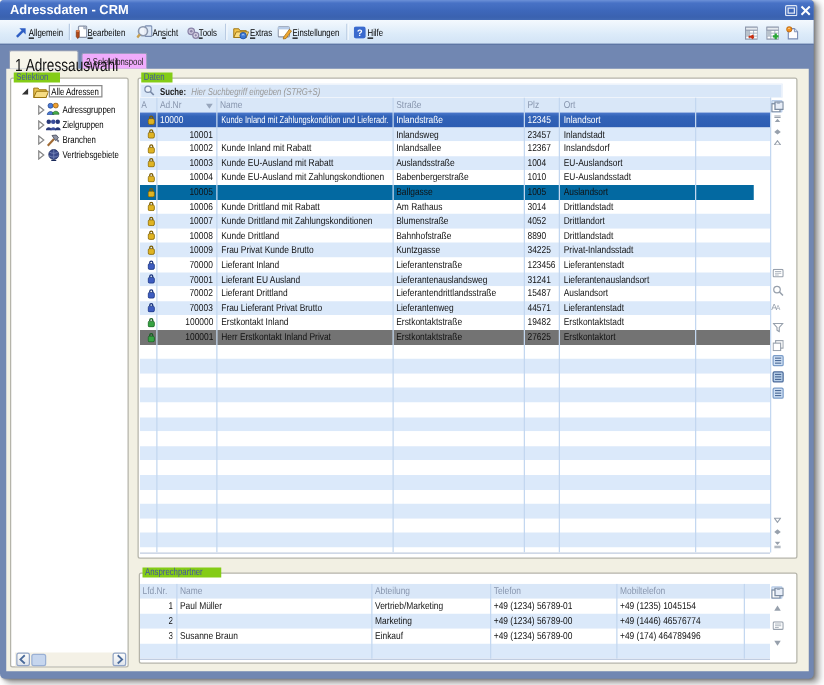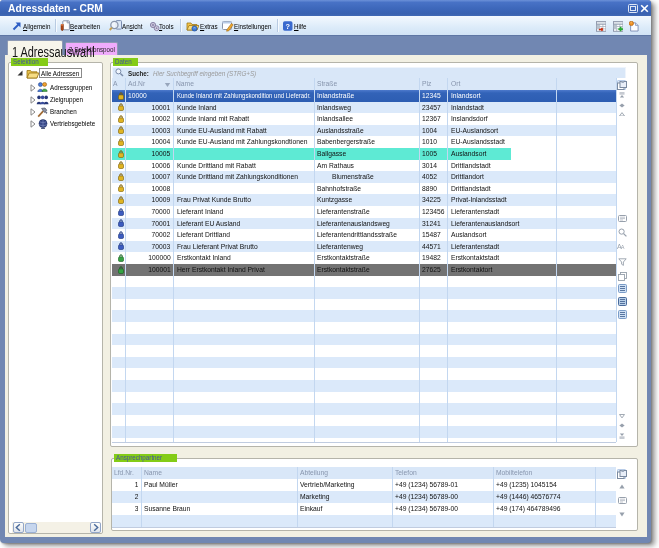--- a/index.html
+++ b/index.html
@@ -190,21 +190,20 @@
 <span class="cell" style="left:205px;top:0;width:103px;color:#fff;line-height:11.6px"><span class="d">Inlandstraße</span></span>
 <span class="cell" style="left:310px;top:0;width:26px;color:#fff;line-height:11.6px"><span class="d">12345</span></span>
 <span class="cell" style="left:338.5px;top:0;width:106px;color:#fff;line-height:11.6px"><span class="d">Inlandsort</span></span>
 </div>
 <div class="a" style="left:0;top:23.6px;width:504.4px;height:11.6px;background:#dbe9fa">
 <svg style="position:absolute;left:5.5px;top:1.6px" width="6" height="8" viewBox="0 0 6 8">
           <path d="M1.8 2.9 V2 A1.2 1.2 0 0 1 4.2 2 V2.9" fill="none" stroke="#7a5c00" stroke-width="1"></path>
           <rect x="0.5" y="2.9" width="5" height="4.6" rx="1.2" fill="#e0b422" stroke="#7a5c00" stroke-width="0.6"></rect>
         </svg>
 <span class="cell" style="left:14px;top:0;width:44.5px;text-align:right;color:#111;line-height:11.6px"><span class="dr">10001</span></span>
-<span class="cell" style="left:64.5px;top:0;width:138.5px;color:#111;line-height:11.6px"><span class="d" style="">Kunde Inland</span></span>
 <span class="cell" style="left:205px;top:0;width:103px;color:#111;line-height:11.6px"><span class="d">Inlandsweg</span></span>
 <span class="cell" style="left:310px;top:0;width:26px;color:#111;line-height:11.6px"><span class="d">23457</span></span>
 <span class="cell" style="left:338.5px;top:0;width:106px;color:#111;line-height:11.6px"><span class="d">Inlandstadt</span></span>
 </div>
 <div class="a" style="left:0;top:35.2px;width:504.4px;height:11.6px;background:#fff">
 <svg style="position:absolute;left:5.5px;top:1.6px" width="6" height="8" viewBox="0 0 6 8">
           <path d="M1.8 2.9 V2 A1.2 1.2 0 0 1 4.2 2 V2.9" fill="none" stroke="#7a5c00" stroke-width="1"></path>
           <rect x="0.5" y="2.9" width="5" height="4.6" rx="1.2" fill="#e0b422" stroke="#7a5c00" stroke-width="0.6"></rect>
         </svg>
 <span class="cell" style="left:14px;top:0;width:44.5px;text-align:right;color:#111;line-height:11.6px"><span class="dr">10002</span></span>
@@ -228,21 +227,21 @@
 <svg style="position:absolute;left:5.5px;top:1.6px" width="6" height="8" viewBox="0 0 6 8">
           <path d="M1.8 2.9 V2 A1.2 1.2 0 0 1 4.2 2 V2.9" fill="none" stroke="#7a5c00" stroke-width="1"></path>
           <rect x="0.5" y="2.9" width="5" height="4.6" rx="1.2" fill="#e0b422" stroke="#7a5c00" stroke-width="0.6"></rect>
         </svg>
 <span class="cell" style="left:14px;top:0;width:44.5px;text-align:right;color:#111;line-height:11.6px"><span class="dr">10004</span></span>
 <span class="cell" style="left:64.5px;top:0;width:138.5px;color:#111;line-height:11.6px"><span class="d" style="">Kunde EU-Ausland mit Zahlungskondtionen</span></span>
 <span class="cell" style="left:205px;top:0;width:103px;color:#111;line-height:11.6px"><span class="d">Babenbergerstraße</span></span>
 <span class="cell" style="left:310px;top:0;width:26px;color:#111;line-height:11.6px"><span class="d">1010</span></span>
 <span class="cell" style="left:338.5px;top:0;width:106px;color:#111;line-height:11.6px"><span class="d">EU-Auslandsstadt</span></span>
 </div>
-<div class="a" style="left:0;top:70.0px;width:399px;height:11.6px;background:#5eead4">
+<div class="a" style="left:0;top:70.0px;width:491px;height:11.6px;background:#0369a1">
 <svg style="position:absolute;left:5.5px;top:1.6px" width="6" height="8" viewBox="0 0 6 8">
           <path d="M1.8 2.9 V2 A1.2 1.2 0 0 1 4.2 2 V2.9" fill="none" stroke="#7a5c00" stroke-width="1"></path>
           <rect x="0.5" y="2.9" width="5" height="4.6" rx="1.2" fill="#e0b422" stroke="#7a5c00" stroke-width="0.6"></rect>
         </svg>
 <span class="cell" style="left:14px;top:0;width:44.5px;text-align:right;color:#111;line-height:11.6px"><span class="dr">10005</span></span>
 <span class="cell" style="left:205px;top:0;width:103px;color:#111;line-height:11.6px"><span class="d">Ballgasse</span></span>
 <span class="cell" style="left:310px;top:0;width:26px;color:#111;line-height:11.6px"><span class="d">1005</span></span>
 <span class="cell" style="left:338.5px;top:0;width:106px;color:#111;line-height:11.6px"><span class="d">Auslandsort</span></span>
 </div>
 <div class="a" style="left:0;top:81.6px;width:504.4px;height:11.6px;background:#fff">
@@ -256,30 +255,31 @@
 <span class="cell" style="left:310px;top:0;width:26px;color:#111;line-height:11.6px"><span class="d">3014</span></span>
 <span class="cell" style="left:338.5px;top:0;width:106px;color:#111;line-height:11.6px"><span class="d">Drittlandstadt</span></span>
 </div>
 <div class="a" style="left:0;top:93.19999999999999px;width:504.4px;height:11.6px;background:#dbe9fa">
 <svg style="position:absolute;left:5.5px;top:1.6px" width="6" height="8" viewBox="0 0 6 8">
           <path d="M1.8 2.9 V2 A1.2 1.2 0 0 1 4.2 2 V2.9" fill="none" stroke="#7a5c00" stroke-width="1"></path>
           <rect x="0.5" y="2.9" width="5" height="4.6" rx="1.2" fill="#e0b422" stroke="#7a5c00" stroke-width="0.6"></rect>
         </svg>
 <span class="cell" style="left:14px;top:0;width:44.5px;text-align:right;color:#111;line-height:11.6px"><span class="dr">10007</span></span>
 <span class="cell" style="left:64.5px;top:0;width:138.5px;color:#111;line-height:11.6px"><span class="d" style="">Kunde Drittland mit Zahlungskonditionen</span></span>
-<span class="cell" style="left:220px;top:0;width:86px;color:#111;line-height:11.6px"><span class="d">Blumenstraße</span></span>
+<span class="cell" style="left:205px;top:0;width:86px;color:#111;line-height:11.6px"><span class="d">Blumenstraße</span></span>
 <span class="cell" style="left:310px;top:0;width:26px;color:#111;line-height:11.6px"><span class="d">4052</span></span>
 <span class="cell" style="left:338.5px;top:0;width:106px;color:#111;line-height:11.6px"><span class="d">Drittlandort</span></span>
 </div>
 <div class="a" style="left:0;top:104.79999999999998px;width:504.4px;height:11.6px;background:#fff">
 <svg style="position:absolute;left:5.5px;top:1.6px" width="6" height="8" viewBox="0 0 6 8">
           <path d="M1.8 2.9 V2 A1.2 1.2 0 0 1 4.2 2 V2.9" fill="none" stroke="#7a5c00" stroke-width="1"></path>
           <rect x="0.5" y="2.9" width="5" height="4.6" rx="1.2" fill="#e0b422" stroke="#7a5c00" stroke-width="0.6"></rect>
         </svg>
 <span class="cell" style="left:14px;top:0;width:44.5px;text-align:right;color:#111;line-height:11.6px"><span class="dr">10008</span></span>
+<span class="cell" style="left:64.5px;top:0;width:138.5px;color:#111;line-height:11.6px"><span class="d" style="">Kunde Drittland</span></span>
 <span class="cell" style="left:205px;top:0;width:103px;color:#111;line-height:11.6px"><span class="d">Bahnhofstraße</span></span>
 <span class="cell" style="left:310px;top:0;width:26px;color:#111;line-height:11.6px"><span class="d">8890</span></span>
 <span class="cell" style="left:338.5px;top:0;width:106px;color:#111;line-height:11.6px"><span class="d">Drittlandstadt</span></span>
 </div>
 <div class="a" style="left:0;top:116.39999999999998px;width:504.4px;height:11.6px;background:#dbe9fa">
 <svg style="position:absolute;left:5.5px;top:1.6px" width="6" height="8" viewBox="0 0 6 8">
           <path d="M1.8 2.9 V2 A1.2 1.2 0 0 1 4.2 2 V2.9" fill="none" stroke="#7a5c00" stroke-width="1"></path>
           <rect x="0.5" y="2.9" width="5" height="4.6" rx="1.2" fill="#e0b422" stroke="#7a5c00" stroke-width="0.6"></rect>
         </svg>
 <span class="cell" style="left:14px;top:0;width:44.5px;text-align:right;color:#111;line-height:11.6px"><span class="dr">10009</span></span>

